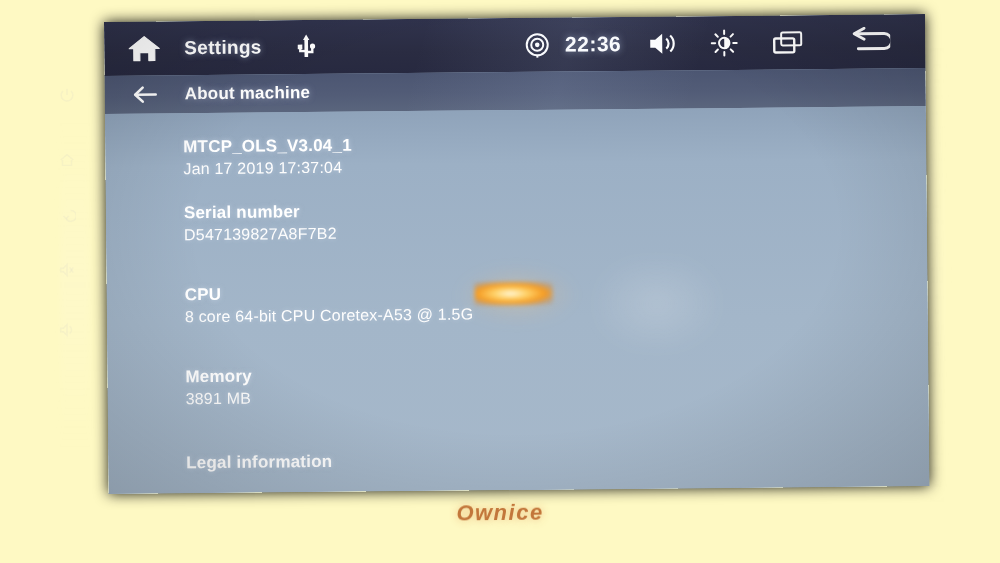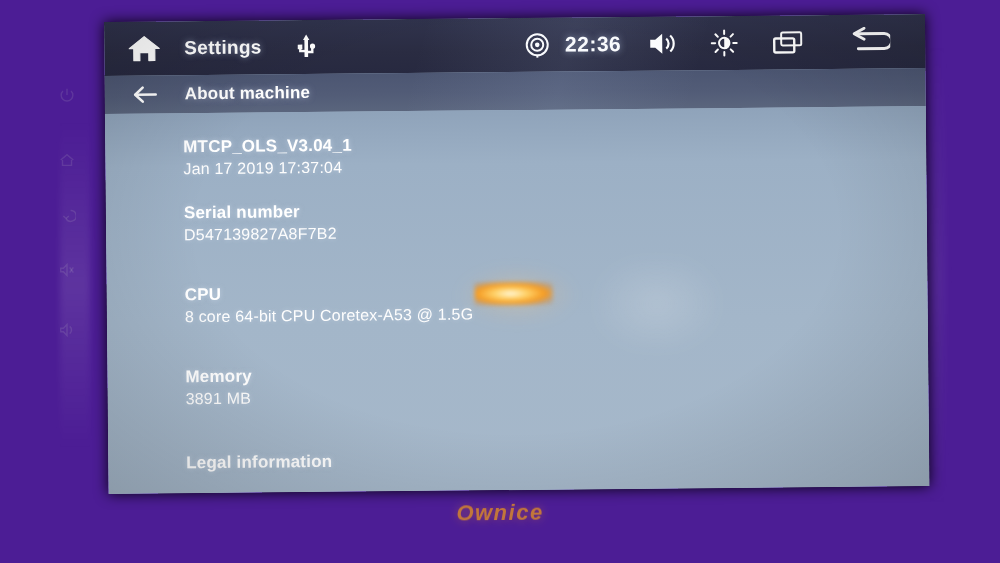--- a/index.html
+++ b/index.html
@@ -11,21 +11,21 @@
     width: 1000px;
     height: 563px;
     overflow: hidden;
     font-family: "Liberation Sans", sans-serif;
   }
 
   
   #device {
     position: absolute;
     inset: 0;
-    background: #4c1d95;
+    background: #fef9c3;
     overflow: hidden;
   }
   
   #bezel-sheen-left {
     position: absolute;
     left: 60px; top: 120px;
     width: 30px; height: 330px;
     background: linear-gradient(to bottom, rgba(255,255,255,0.00), rgba(255,255,255,0.10), rgba(255,255,255,0.00));
     filter: blur(3px);
     pointer-events: none;

